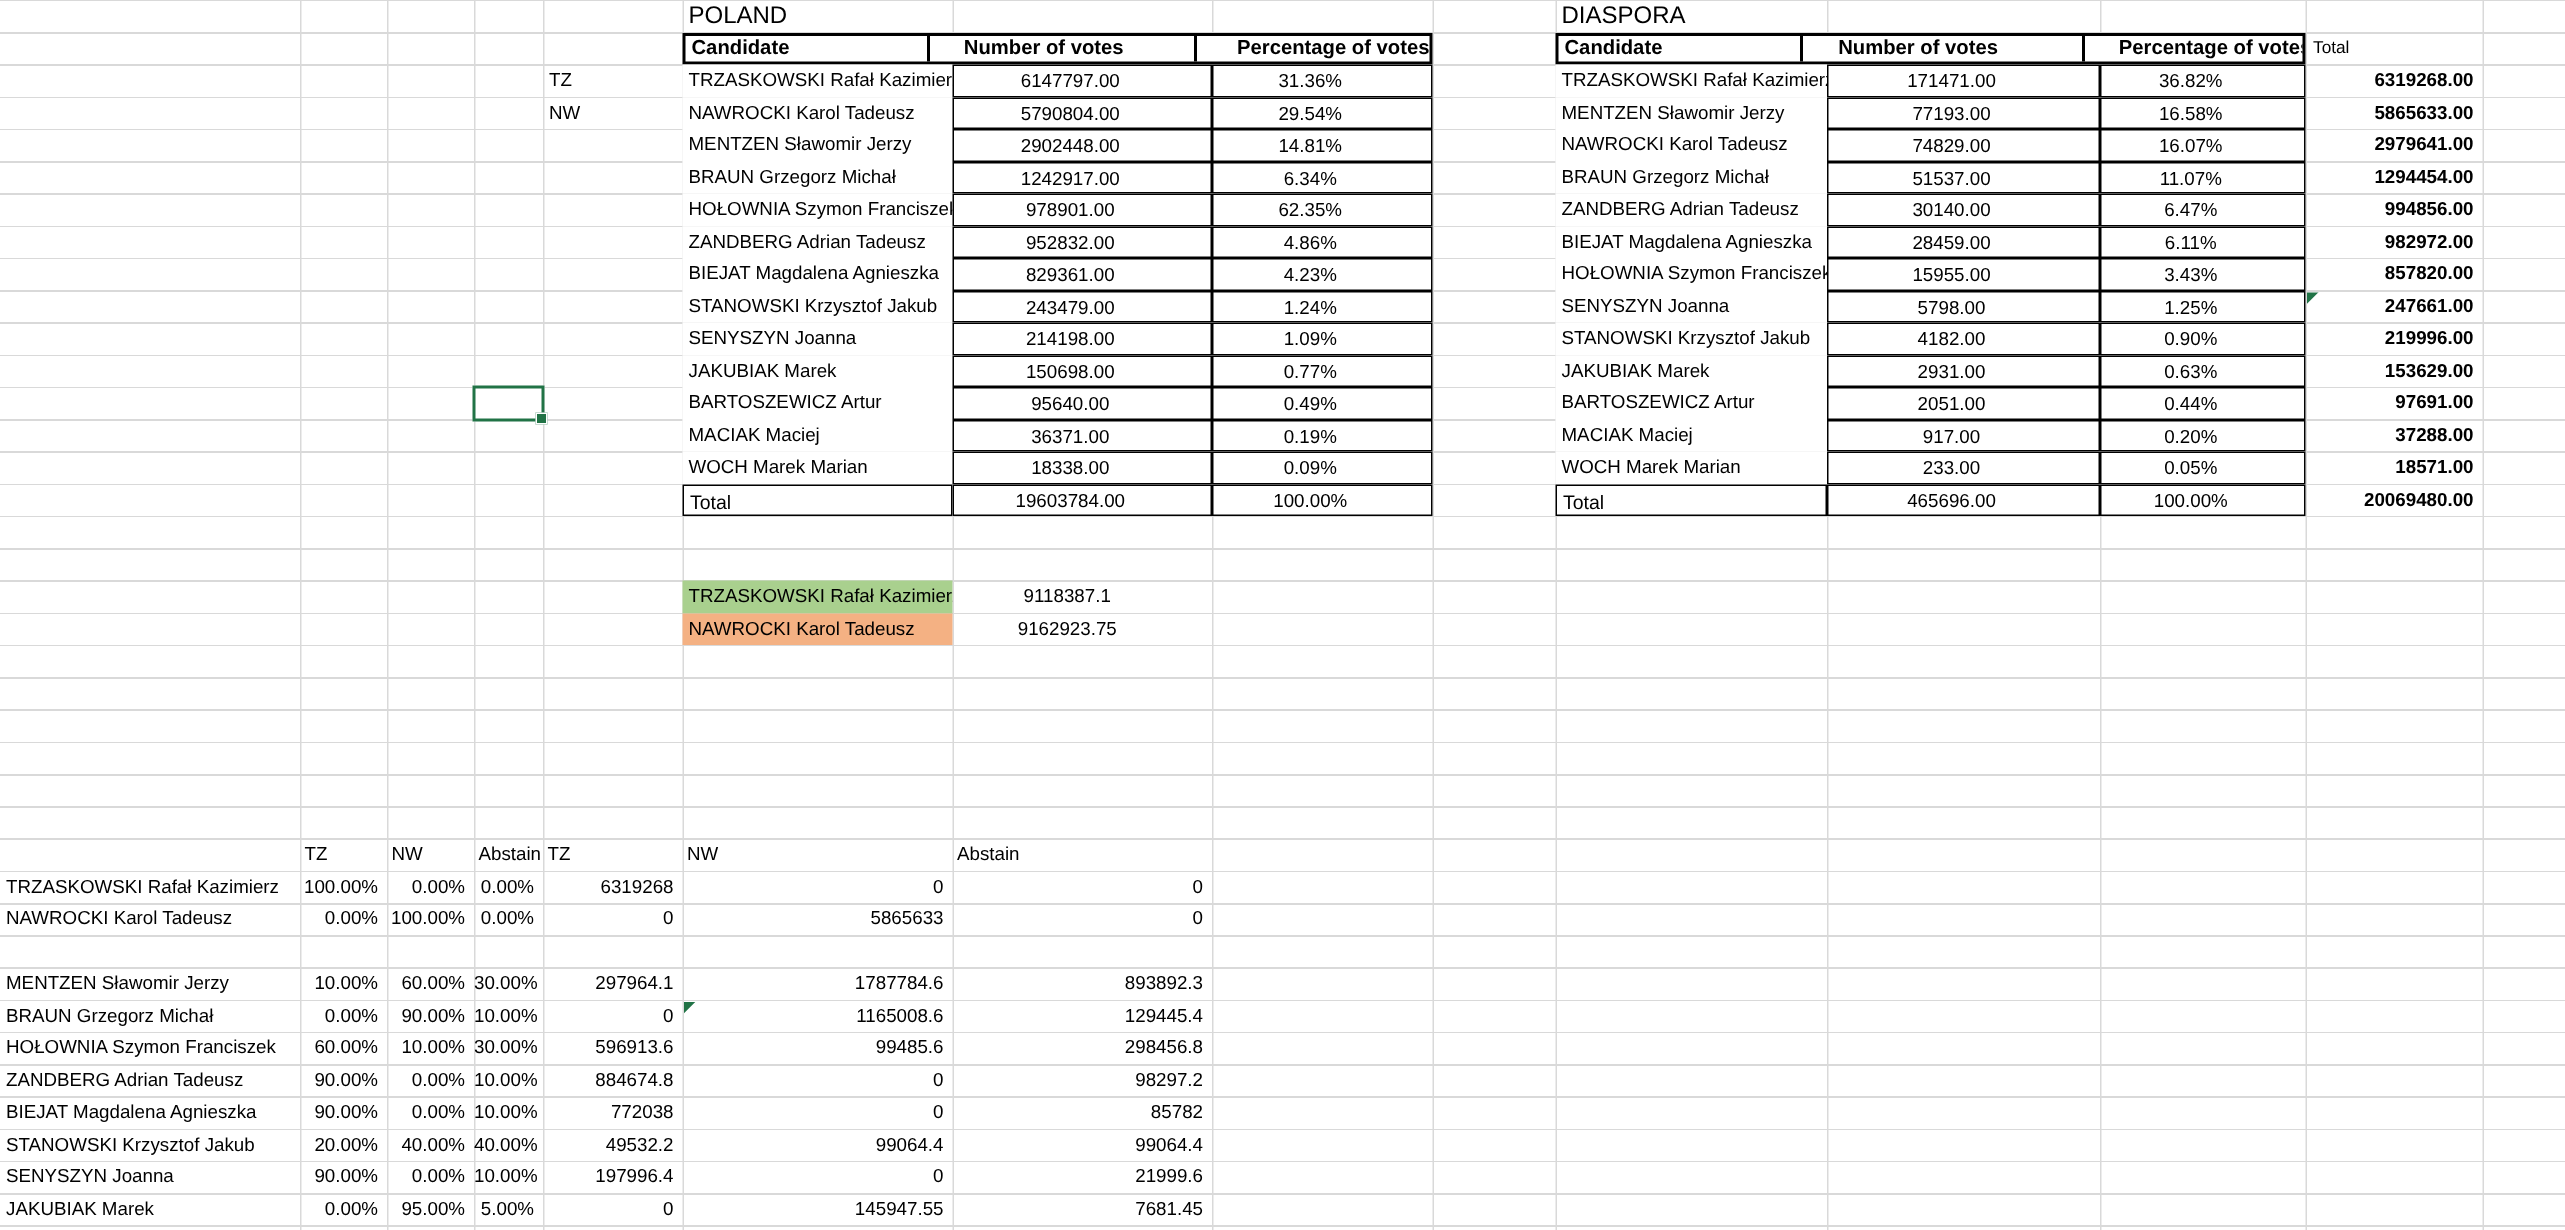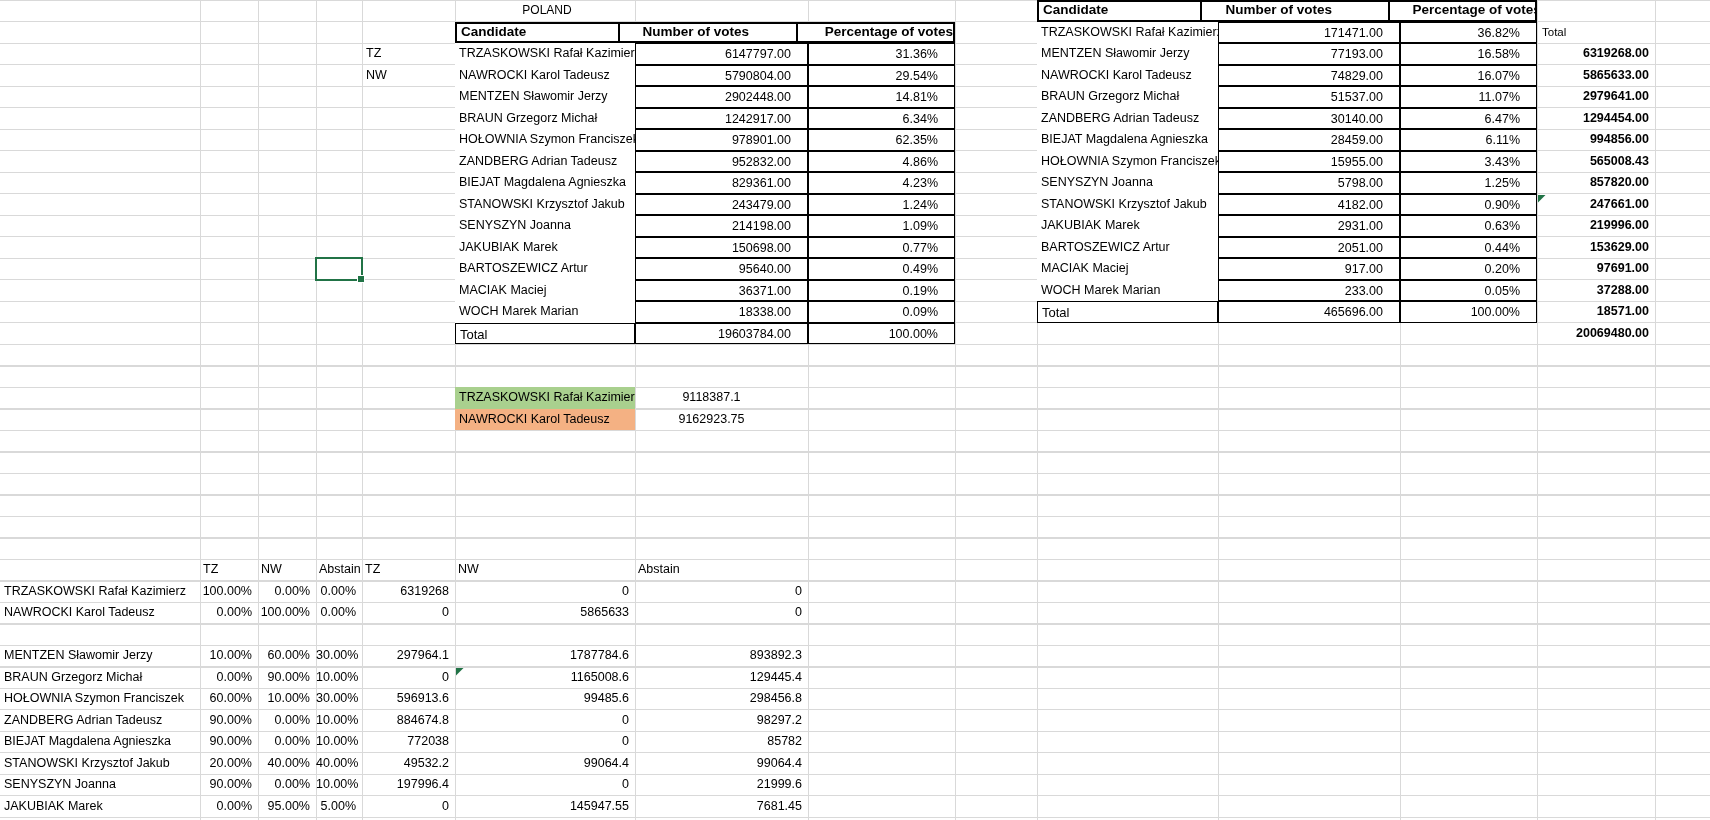--- a/index.html
+++ b/index.html
@@ -5,23 +5,23 @@
   html,body{margin:0;padding:0;background:#fff;}
   .sheet{
     position:relative;width:1710px;height:820px;background:#fff;overflow:hidden;
     font-family:"Liberation Sans",sans-serif;color:#000;
     background-image:repeating-linear-gradient(to bottom,#d9d9d9 0,#d9d9d9 1px,transparent 1px,transparent 21.5px);
   }
   .gv{position:absolute;top:0;bottom:0;width:1px;background:#d9d9d9;z-index:1;}
   .abs{position:absolute;z-index:2;}
   .tr{display:flex;height:21.5px;}
   .c{box-sizing:border-box;height:21.5px;line-height:21px;font-size:12.5px;white-space:nowrap;overflow:hidden;}
-  .lbl{padding-left:4px;font-size:12px;text-align:center;}
+  .lbl{padding-left:4px;font-size:16px;}
   .nm{padding-left:4px;background:#fff;}
-  .nu{text-align:right;padding-right:16px;background:#fff;border:1px solid #000;}
+  .nu{text-align:center;padding-right:16px;background:#fff;border:1px solid #000;}
   .hrow{box-sizing:border-box;width:500px;border:2px solid #000;background:#fff;gap:19px;}
   .hc{box-sizing:border-box;height:17.5px;line-height:16.5px;font-weight:bold;font-size:13.5px;padding-left:4px;white-space:nowrap;overflow:hidden;border-right:2px solid #000;}
   .hc.last{border-right:none;text-align:right;}
   .tc{box-sizing:border-box;padding-left:4px;background:#fff;border:1px solid #000;font-size:13px;}.w181{width:181px}.w182{width:182px}.w180{width:180px}.w176{width:176px}
   .w177{width:177px}.w173{width:173px}.w147{width:147px}.w137{width:137px}.w118{width:118px}
   .w93{width:93px}.w58{width:58px}.w46{width:46px}
   .thead{padding-left:5px;font-size:11.5px;}
   .tv{text-align:right;padding-right:6px;font-weight:bold;}
   .ann{padding-left:4px;}
   .rn{padding-left:4px;}
@@ -136,20 +136,23 @@
         <div class="c nu w147">0.09%</div>
       </div>
     <div class="tr">
         <div class="c tc w180">Total</div>
         <div class="c nu w173">19603784.00</div>
         <div class="c nu w147">100.00%</div>
       </div>
   </div>
 
   <div class="abs" style="left:1037px;top:0">
+    <div class="tr">
+      <div class="c lbl w181">DIASPORA</div>
+    </div>
     <div class="tr hrow">
       <div class="hc w177">Candidate</div>
       <div class="hc w182">Number of votes</div>
       <div class="hc last w137">Percentage of votes</div>
     </div>
     <div class="tr">
         <div class="c nm w181">TRZASKOWSKI Rafał Kazimierz</div>
         <div class="c nu w182">171471.00</div>
         <div class="c nu w137">36.82%</div>
       </div>
@@ -233,21 +236,21 @@
     <div class="tr">
         <div class="c tv w118">2979641.00</div>
       </div>
     <div class="tr">
         <div class="c tv w118">1294454.00</div>
       </div>
     <div class="tr">
         <div class="c tv w118">994856.00</div>
       </div>
     <div class="tr">
-        <div class="c tv w118">565008.43</div>
+        <div class="c tv w118">982972.00</div>
       </div>
     <div class="tr">
         <div class="c tv w118">857820.00</div>
       </div>
     <div class="tr">
         <div class="c tv w118">247661.00</div>
       </div>
     <div class="tr">
         <div class="c tv w118">219996.00</div>
       </div>

